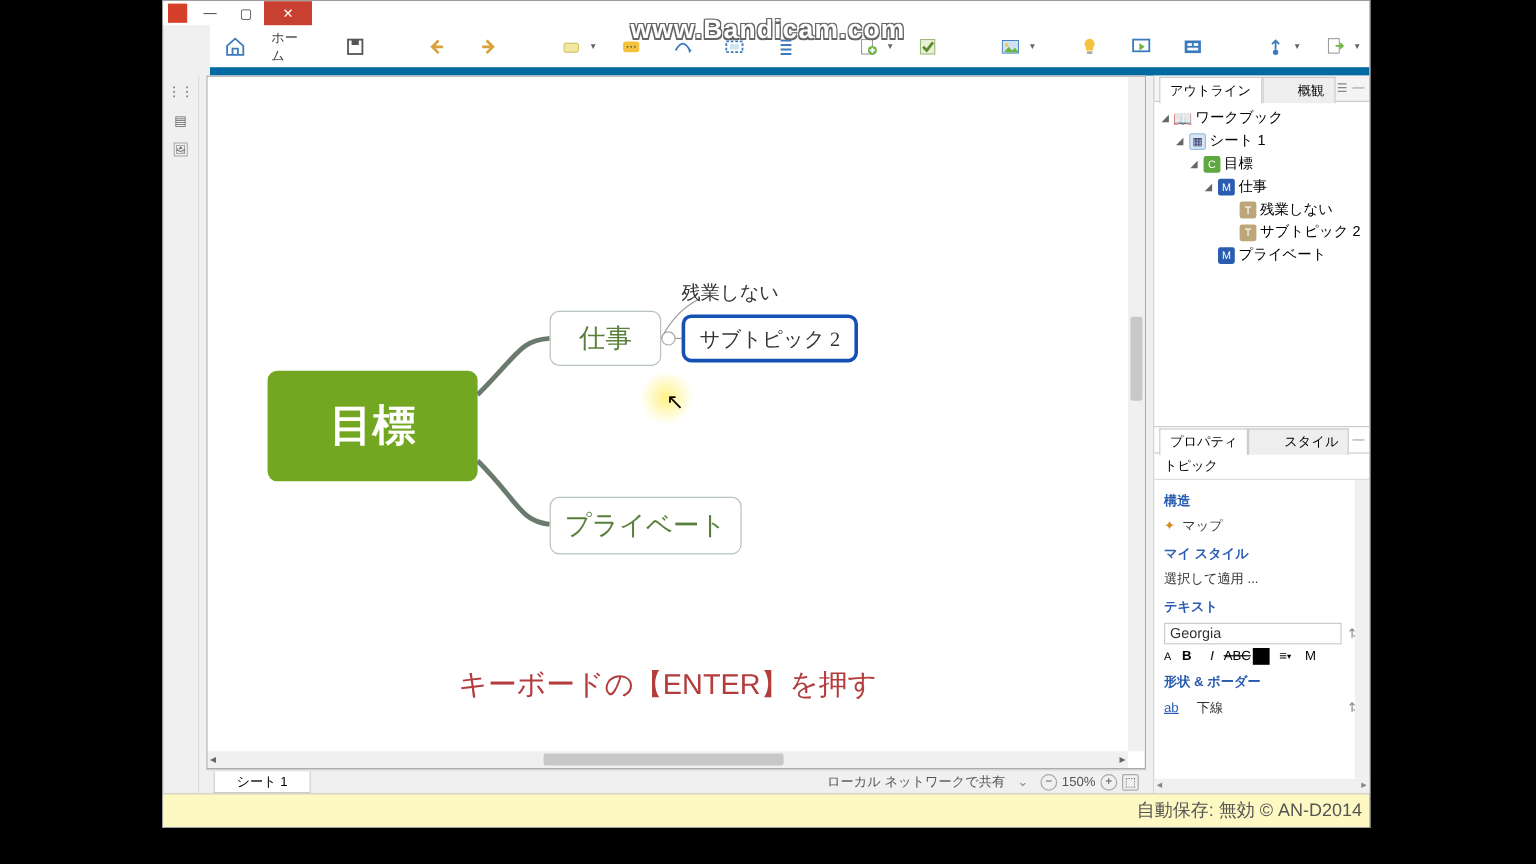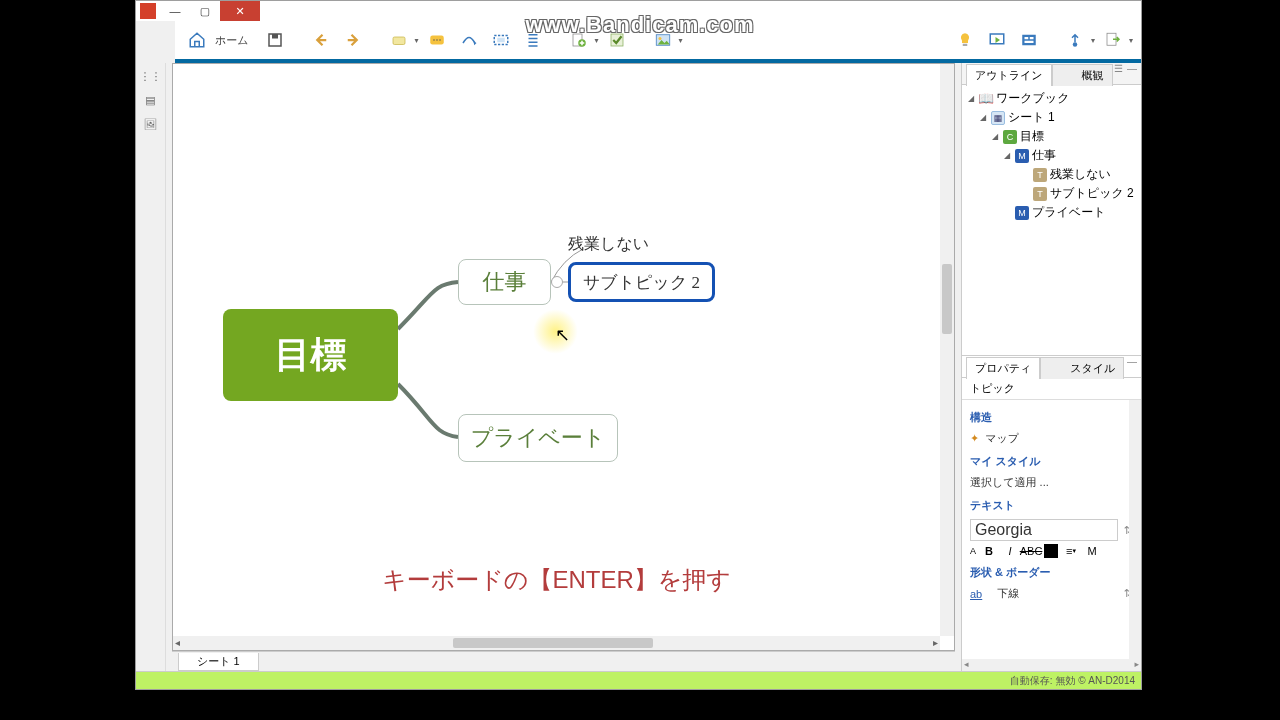--- a/index.html
+++ b/index.html
@@ -7,21 +7,21 @@
 .window { position: absolute; left: 135px; top: 0; width: 1007px; height: 690px; background: #f0f0f0; border: 1px solid #9e9e9e; display: flex; flex-direction: column; }
 .titlebar { height: 20px; background: #fff; display: flex; align-items: center; font-size: 11px; position: relative; }
 .titlebar-icon { width: 16px; height: 16px; background: #d4402a; margin: 0 4px; display: inline-block; }
 .titlebar-text { flex: 1; text-align: center; color: #556; font-size: 12px; }
 .win-controls { display: flex; }
 .win-btn { width: 30px; height: 20px; display: flex; align-items: center; justify-content: center; font-size: 11px; color: #333; }
 .win-btn.close { background: #c84031; color: #fff; width: 40px; }
 .watermark { position: absolute; left: 50%; top: 12px; transform: translateX(-50%); font-size: 22px; font-weight: bold; color: #fff; text-shadow: -1px -1px 0 #666, 1px -1px 0 #666, -1px 1px 0 #666, 1px 1px 0 #666; z-index: 100; letter-spacing: 1px; }
 .menubar { height: 22px; background: #f4f4f4; display: flex; align-items: center; padding: 0 6px; font-size: 12px; border-bottom: 1px solid #ddd; }
 .menu-item { padding: 2px 6px; margin-right: 2px; }
-.toolbar { height: 42px; background: #fff; display: flex; align-items: center; padding: 0 8px; gap: 4px; border-bottom: 4px solid #0369a1; margin-left: 39px; }
+.toolbar { height: 42px; background: #fff; display: flex; align-items: center; padding: 0 8px; gap: 16px; border-bottom: 7px solid #0369a1; margin-left: 39px; }
 .tbtn { width: 28px; height: 28px; display: flex; align-items: center; justify-content: center; border-radius: 3px; }
 .tbtn svg { width: 18px; height: 18px; }
 .tsep { width: 10px; }
 .tsplit { display: flex; align-items: center; }
 .tsplit .caret { font-size: 8px; color: #666; margin-left: 2px; }
 .home-label { font-size: 11px; color: #444; margin-right: 8px; }
 .tbar-spacer { flex: 1; }
 .main { flex: 1; display: flex; min-height: 0; }
 .left-strip { width: 30px; border-right: 1px solid #ddd; display: flex; flex-direction: column; align-items: center; padding-top: 4px; gap: 6px; }
 .left-strip .ico { width: 18px; height: 18px; display: flex; align-items: center; justify-content: center; font-size: 11px; color: #666; }
@@ -48,43 +48,43 @@
 .handle { position: absolute; left: 378px; top: 212px; width: 12px; height: 12px; border: 1px solid #aaa; border-radius: 50%; background: #fff; }
 .cursor-glow { position: absolute; left: 360px; top: 245px; width: 45px; height: 45px; background: radial-gradient(circle, rgba(255,240,120,0.9), rgba(255,240,120,0) 70%); border-radius: 50%; }
 .cursor-arrow { position: absolute; left: 382px; top: 260px; font-size: 18px; color: #000; }
 .caption { position: absolute; left: 50%; bottom: 40px; transform: translateX(-50%); font-size: 24px; color: #b33c3c; white-space: nowrap; }
 .sheet-tabs { height: 20px; border-top: 1px solid #ccc; display: flex; align-items: center; font-size: 11px; padding: 0 6px; margin: 0 6px; }
 .sheet-tab { border: 1px solid #ccc; border-top: none; padding: 1px 18px; background: #fff; }
 .statusbar-right { margin-left: auto; display: flex; gap: 10px; align-items: center; color: #555; }
 .zoom-ctrl { display: flex; align-items: center; gap: 4px; }
 .zoom-btn { width: 14px; height: 14px; border: 1px solid #aaa; border-radius: 50%; display: flex; align-items: center; justify-content: center; font-size: 10px; }
 .right-panels { width: 180px; border-left: 1px solid #ccc; display: flex; flex-direction: column; background: #f4f4f4; font-size: 11px; }
-.panel-tabs { height: 22px; display: flex; align-items: flex-start; border-bottom: 1px solid #ccc; padding: 0 4px; gap: 0; }
+.panel-tabs { height: 22px; display: flex; align-items: center; border-bottom: 1px solid #ccc; padding: 0 4px; gap: 0; }
 .ptab { padding: 3px 8px; border: 1px solid #ccc; background: #fff; font-size: 11px; border-bottom: none; position: relative; top: 1px; }
 .ptab.inactive { background: #eee; padding-left: 29px; }
 .ptab-icons { margin-left: auto; display: flex; gap: 4px; color: #888; font-size: 10px; }
 .outline { flex: 0 0 270px; background: #fff; overflow: auto; font-size: 12px; padding: 4px 2px; }
 .ol-row { display: flex; align-items: center; gap: 3px; padding: 1px 0; white-space: nowrap; }
 .ol-toggle { width: 10px; font-size: 8px; color: #666; text-align: center; }
 .ol-icon { width: 14px; height: 14px; display: inline-flex; align-items: center; justify-content: center; font-size: 9px; color: #fff; border-radius: 2px; }
 .ol-book { background: none; color: #c79a4b; font-size: 13px; }
 .ol-sheet { background: #d6e6f5; border: 1px solid #99bde0; color: #336; }
 .ol-c { background: #5da83f; }
 .ol-m { background: #2a5db0; }
 .ol-t { background: #bda77a; }
 .prop-panel { flex: 1; background: #fff; border-top: 1px solid #ccc; display: flex; flex-direction: column; min-height: 0; }
 .prop-body { flex: 1; overflow: auto; padding: 4px 8px; font-size: 11px; position: relative; }
 .prop-section { color: #2a5db0; font-weight: bold; margin: 6px 0 4px; font-size: 11px; }
 .prop-row { display: flex; align-items: center; gap: 6px; padding: 2px 0; color: #333; }
 .prop-row .mapicon { color: #d48a1f; }
-.font-select { border: 1px solid #ccc; padding: 1px 4px; flex: 1; background: #fff; font-size: 16px; }
+.font-select { border: 1px solid #ccc; padding: 1px 4px; flex: 1; background: #fff; font-size: 12px; }
 .fmt-row { display: flex; gap: 5px; align-items: center; }
 .fmt-btn { width: 16px; height: 16px; display: flex; align-items: center; justify-content: center; font-size: 11px; }
 .color-sw { width: 14px; height: 14px; background: #000; }
-.app-status { height: 18px; background: #bef264; border-top: 1px solid #ccc; font-size: 10px; display: flex; align-items: center; justify-content: flex-end; padding: 0 6px; color: #555; }
+.app-status { height: 28px; background: #fef9c3; border-top: 1px solid #ccc; font-size: 15px; display: flex; align-items: center; justify-content: flex-end; padding: 0 6px; color: #555; }
 .prop-scroll { position: absolute; right: 0; top: 0; bottom: 0; width: 12px; background: #f0f0f0; }
 .prop-scroll-h { height: 12px; background: #f0f0f0; display: flex; }
 </style>
 </head>
 <body>
 
 <div class="watermark">www.Bandicam.com</div>
 
 <div class="window">
 
@@ -259,20 +259,30 @@
           </div>
         <div class="scroll-h">
           <span class="scroll-arrow" style="left:2px;top:1px">◂</span>
           <div class="thumb"></div>
           <span class="scroll-arrow" style="right:2px;top:1px">▸</span>
         </div>
       </div>
 
       <div class="sheet-tabs">
         <div class="sheet-tab">シート 1</div>
+        <div class="statusbar-right">
+          <span>ローカル ネットワークで共有</span>
+          <span style="color:#888">⌄</span>
+          <div class="zoom-ctrl">
+            <div class="zoom-btn">−</div>
+            <span>150%</span>
+            <div class="zoom-btn">+</div>
+            <div class="zoom-btn" style="border-radius:2px">⬚</div>
+          </div>
+        </div>
       </div>
     </div>
 
     <div class="right-panels">
       <div class="panel-tabs">
         <div class="ptab">アウトライン</div>
         <div class="ptab inactive">概観</div>
         <div class="ptab-icons">
           <span>☰</span>
           <span>—</span>

